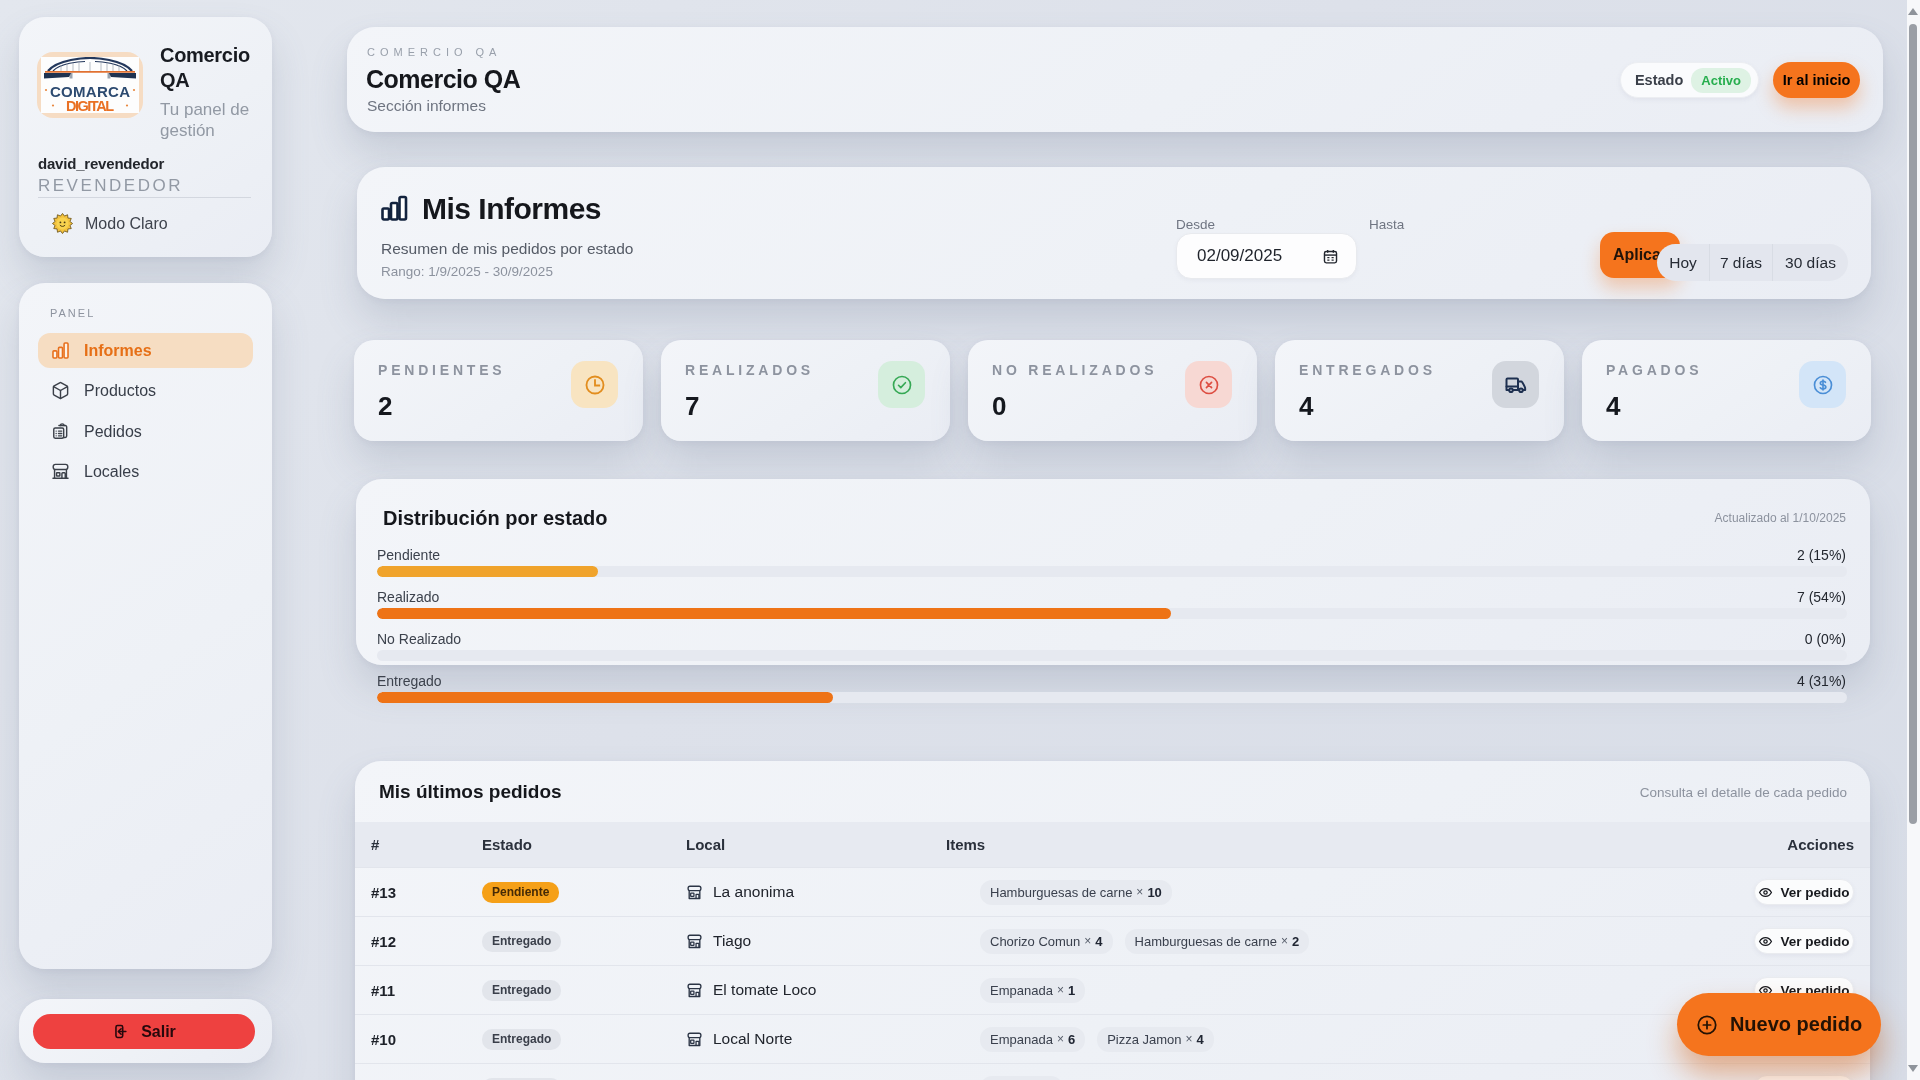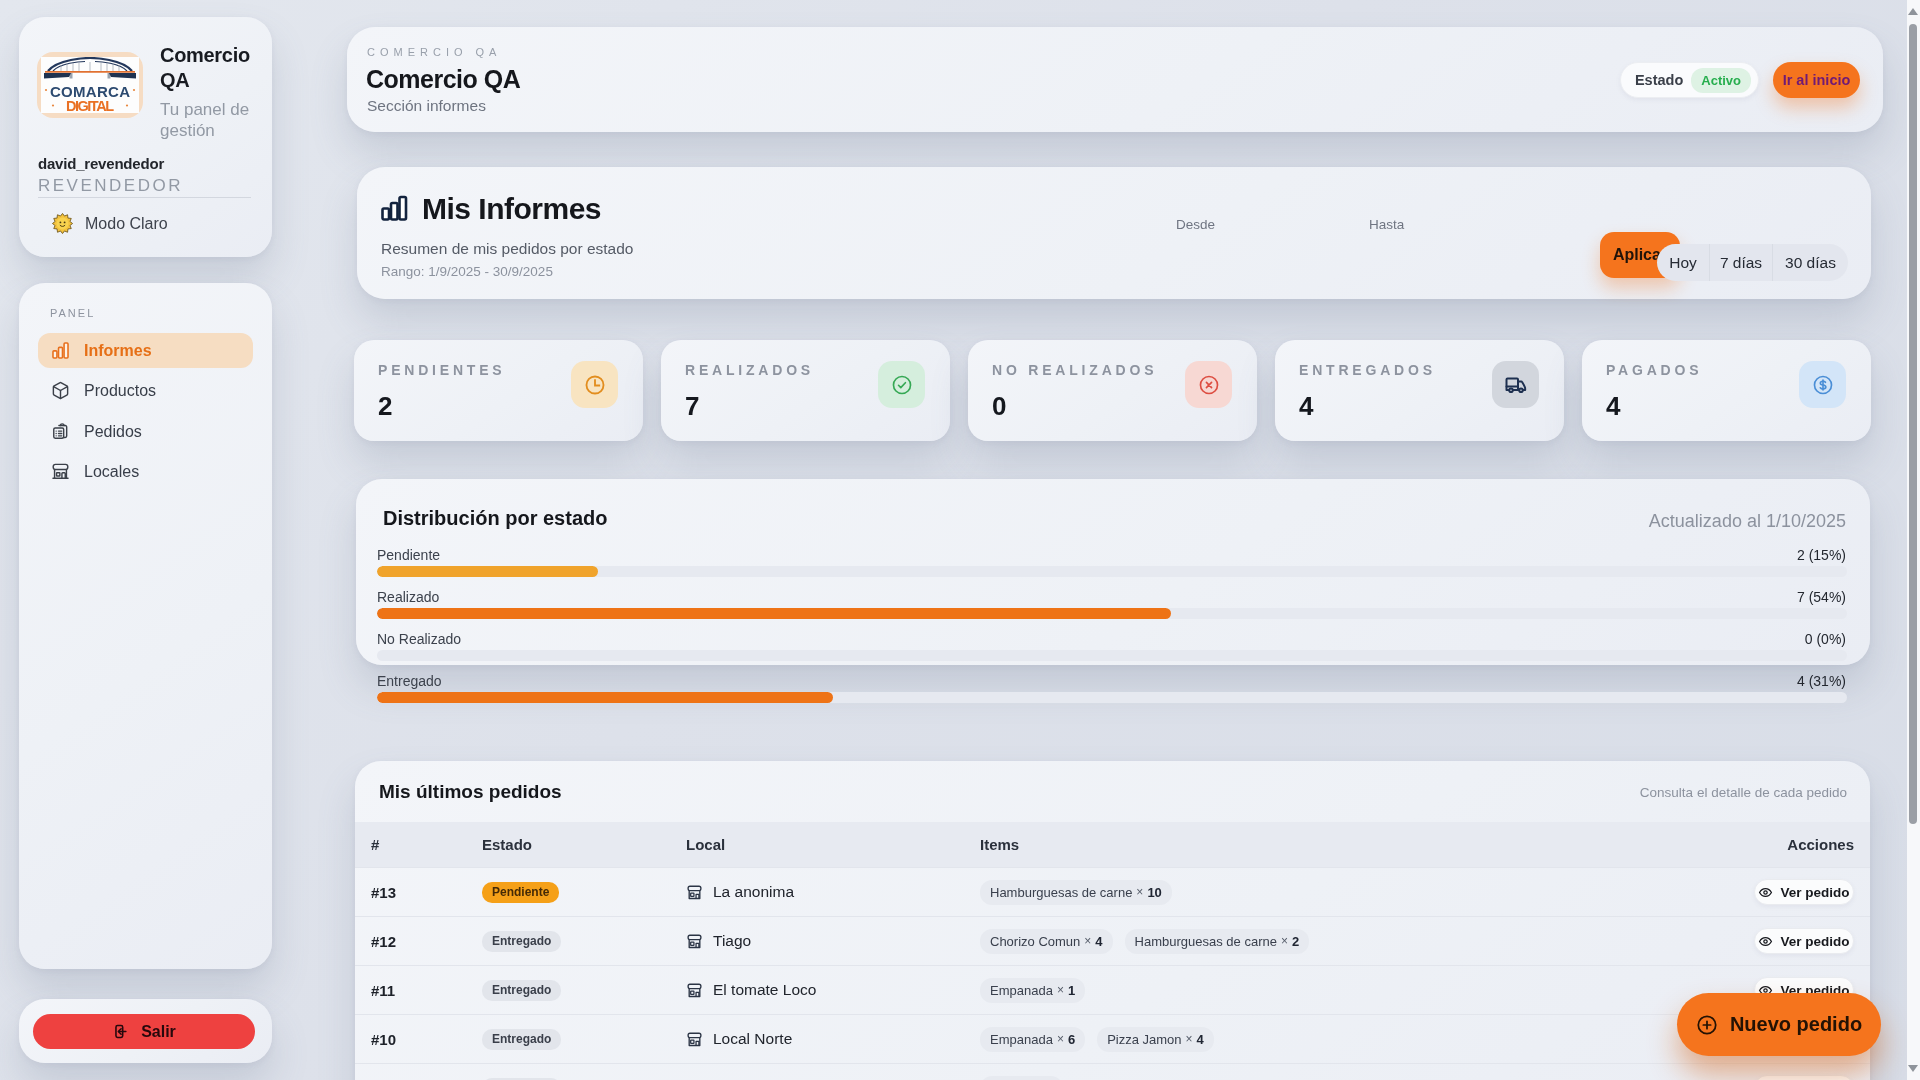--- a/index.html
+++ b/index.html
@@ -42,21 +42,21 @@
 
 #hdr { left:347px; top:27px; width:1536px; height:105px; border-radius:28px; }
 #hdr-eyebrow { position:absolute; left:20px; top:19px; font-size:11px; letter-spacing:5px; color:#99a0ab; font-weight:400; }
 #hdr-title { position:absolute; left:19px; top:38px; font-size:25px; font-weight:700; color:#15171c; letter-spacing:-.5px; }
 #hdr-sec { position:absolute; left:20px; top:70px; font-size:15.5px; color:#6e7480; }
 #estado-pill { position:absolute; right:124px; top:35px; height:36px; background:#fafbfd; border:1px solid #eceef2; border-radius:18px;
   display:flex; align-items:center; gap:8px; padding:0 7px 0 14px; box-shadow:0 2px 5px rgba(96,108,134,.08); }
 #estado-pill .lbl { font-size:14.5px; font-weight:700; color:#3a3f49; }
 #estado-pill .act { background:#def2e4; color:#27ae4e; font-size:13px; font-weight:700; padding:5px 10px; border-radius:12px; }
 #btn-inicio { position:absolute; right:23px; top:35px; width:87px; height:36px; background:#f5741d; border-radius:18px;
-  display:flex; align-items:center; justify-content:center; font-size:14.5px; font-weight:700; color:#701a75;
+  display:flex; align-items:center; justify-content:center; font-size:14.5px; font-weight:700; color:#000000;
   box-shadow:0 10px 18px rgba(244,116,29,.35); }
 
 
 #mi-card { left:357px; top:167px; width:1514px; height:132px; border-radius:28px; }
 #mi-head { position:absolute; left:23px; top:25px; display:flex; align-items:center; gap:14px; }
 #mi-head .t { font-size:30px; font-weight:700; color:#15171c; letter-spacing:-.5px; }
 #mi-desc { position:absolute; left:24px; top:73px; font-size:15.5px; color:#555b66; }
 #mi-range { position:absolute; left:24px; top:97px; font-size:13.5px; color:#8c929e; }
 .dlabel { position:absolute; top:50px; font-size:13.5px; color:#6f7582; }
 .dinput { position:absolute; top:66px; width:181px; height:46px; background:#fdfdfe; border:1px solid #e8eaee; border-radius:15px;
@@ -82,21 +82,21 @@
 .stat .num { position:absolute; left:24px; top:51px; font-size:26px; font-weight:700; color:#15181e; }
 .stat .ico { position:absolute; right:25px; top:21px; width:47px; height:47px; border-radius:14px;
   display:flex; align-items:center; justify-content:center; }
 #st1 { left:354px; } #st2 { left:661px; } #st3 { left:968px; } #st4 { left:1275px; } #st5 { left:1582px; }
 #st1 .ico { background:#f8e4c1; } #st2 .ico { background:#d5eedd; } #st3 .ico { background:#f7d8d3; }
 #st4 .ico { background:#d2d6dd; } #st5 .ico { background:#d3e5f8; }
 
 
 #dist { left:356px; top:479px; width:1514px; height:186px; border-radius:26px; }
 #dist-title { position:absolute; left:27px; top:28px; font-size:20px; font-weight:700; color:#15171c; }
-#dist-upd { position:absolute; right:24px; top:32px; font-size:18px; color:#8c929e;margin-left:12px; }
+#dist-upd { position:absolute; right:24px; top:32px; font-size:12px; color:#8c929e;margin-left:12px; }
 .drow .lab { position:absolute; left:21px; font-size:14px; color:#3c424d; }
 .drow .val { position:absolute; right:24px; font-size:14px; color:#23272f; }
 .track { position:absolute; left:21px; width:1470px; height:11px; background:#e6e9f0; border-radius:6px; overflow:hidden; }
 .fill { height:100%; border-radius:6px; }
 
 
 #tbl { left:355px; top:761px; width:1515px; height:380px; border-radius:26px; overflow:hidden; }
 #tbl-title { position:absolute; left:24px; top:20px; font-size:19px; font-weight:700; color:#15171c; }
 #tbl-hint { position:absolute; right:23px; top:24px; font-size:13.5px; color:#8c929e; }
 #thead { position:absolute; left:0; top:61px; width:100%; height:45px; background:#e7eaf1; display:flex; align-items:center; font-size:15px; font-weight:700; color:#2b313c; }
@@ -223,20 +223,29 @@
       <svg width="28" height="28" viewBox="0 0 28 28" fill="none" stroke="#13233e" stroke-width="2.6">
       <rect x="2.5" y="13.5" width="6.5" height="11" rx="1.4" fill="#fff"></rect>
       <rect x="11" y="8" width="6.5" height="16.5" rx="1.4" fill="#fff"></rect>
       <rect x="19.5" y="2" width="6.5" height="22.5" rx="1.4" fill="#fff"></rect>
     </svg>
       <span class="t">Mis Informes</span>
     </div>
   <div id="mi-desc">Resumen de mis pedidos por estado</div>
   <div id="mi-range">Rango: 1/9/2025 - 30/9/2025</div>
   <div class="dlabel" id="lbl-desde">Desde</div>
+  <div class="dinput" id="inp-desde">
+      <span>02/09/2025</span>
+      <svg width="17" height="17" viewBox="0 0 24 24" fill="none" stroke="#22262e" stroke-width="2">
+      <rect x="3.5" y="5" width="17" height="16" rx="2.5"></rect>
+        <path d="M3.5 10h17"></path>
+        <path d="M8 2.8v4M16 2.8v4"></path>
+      <path d="M7.5 13.5h3M13.5 13.5h3M7.5 17h3M13.5 17h3" stroke-width="1.8"></path>
+    </svg>
+    </div>
   <div class="dlabel" id="lbl-hasta">Hasta</div>
   <div id="btn-aplicar">Aplicar</div>
   <div id="seg">
       <span>Hoy</span>
       <span>7 días</span>
       <span>30 días</span>
     </div>
 </div>
 
 <div class="stat" id="st1">
@@ -326,21 +335,21 @@
   </div>
 </div>
 
 <div class="card" id="tbl">
   <div id="tbl-title">Mis últimos pedidos</div>
   <div id="tbl-hint">Consulta el detalle de cada pedido</div>
   <div id="thead">
     <span style="position:absolute;left:16px;">#</span>
     <span style="position:absolute;left:127px;">Estado</span>
     <span style="position:absolute;left:331px;">Local</span>
-    <span style="position:absolute;left:625px;">Items</span>
+    <span style="position:absolute;left:591px;">Items</span>
     <span style="position:absolute;right:16px;">Acciones</span>
   </div>
   <div class="trow" style="top:106px;">
     <span class="c-num">#13</span>
     <span class="c-est"><span class="badge b-pend">Pendiente</span></span>
     <span class="c-loc"><svg width="17" height="17" viewBox="0 0 24 24" fill="none" stroke="#2b3445" stroke-width="1.9" stroke-linejoin="round">
           <path d="M4.5 9.5V20.5h15V9.5"></path>
           <rect x="3" y="3.2" width="18" height="6.2" rx="2.6"></rect>
           <path d="M14.2 20.5v-6h4v6" stroke-width="1.8"></path>
           <rect x="6.6" y="13" width="4.6" height="4.6" rx="0.5" stroke-width="1.8"></rect>

